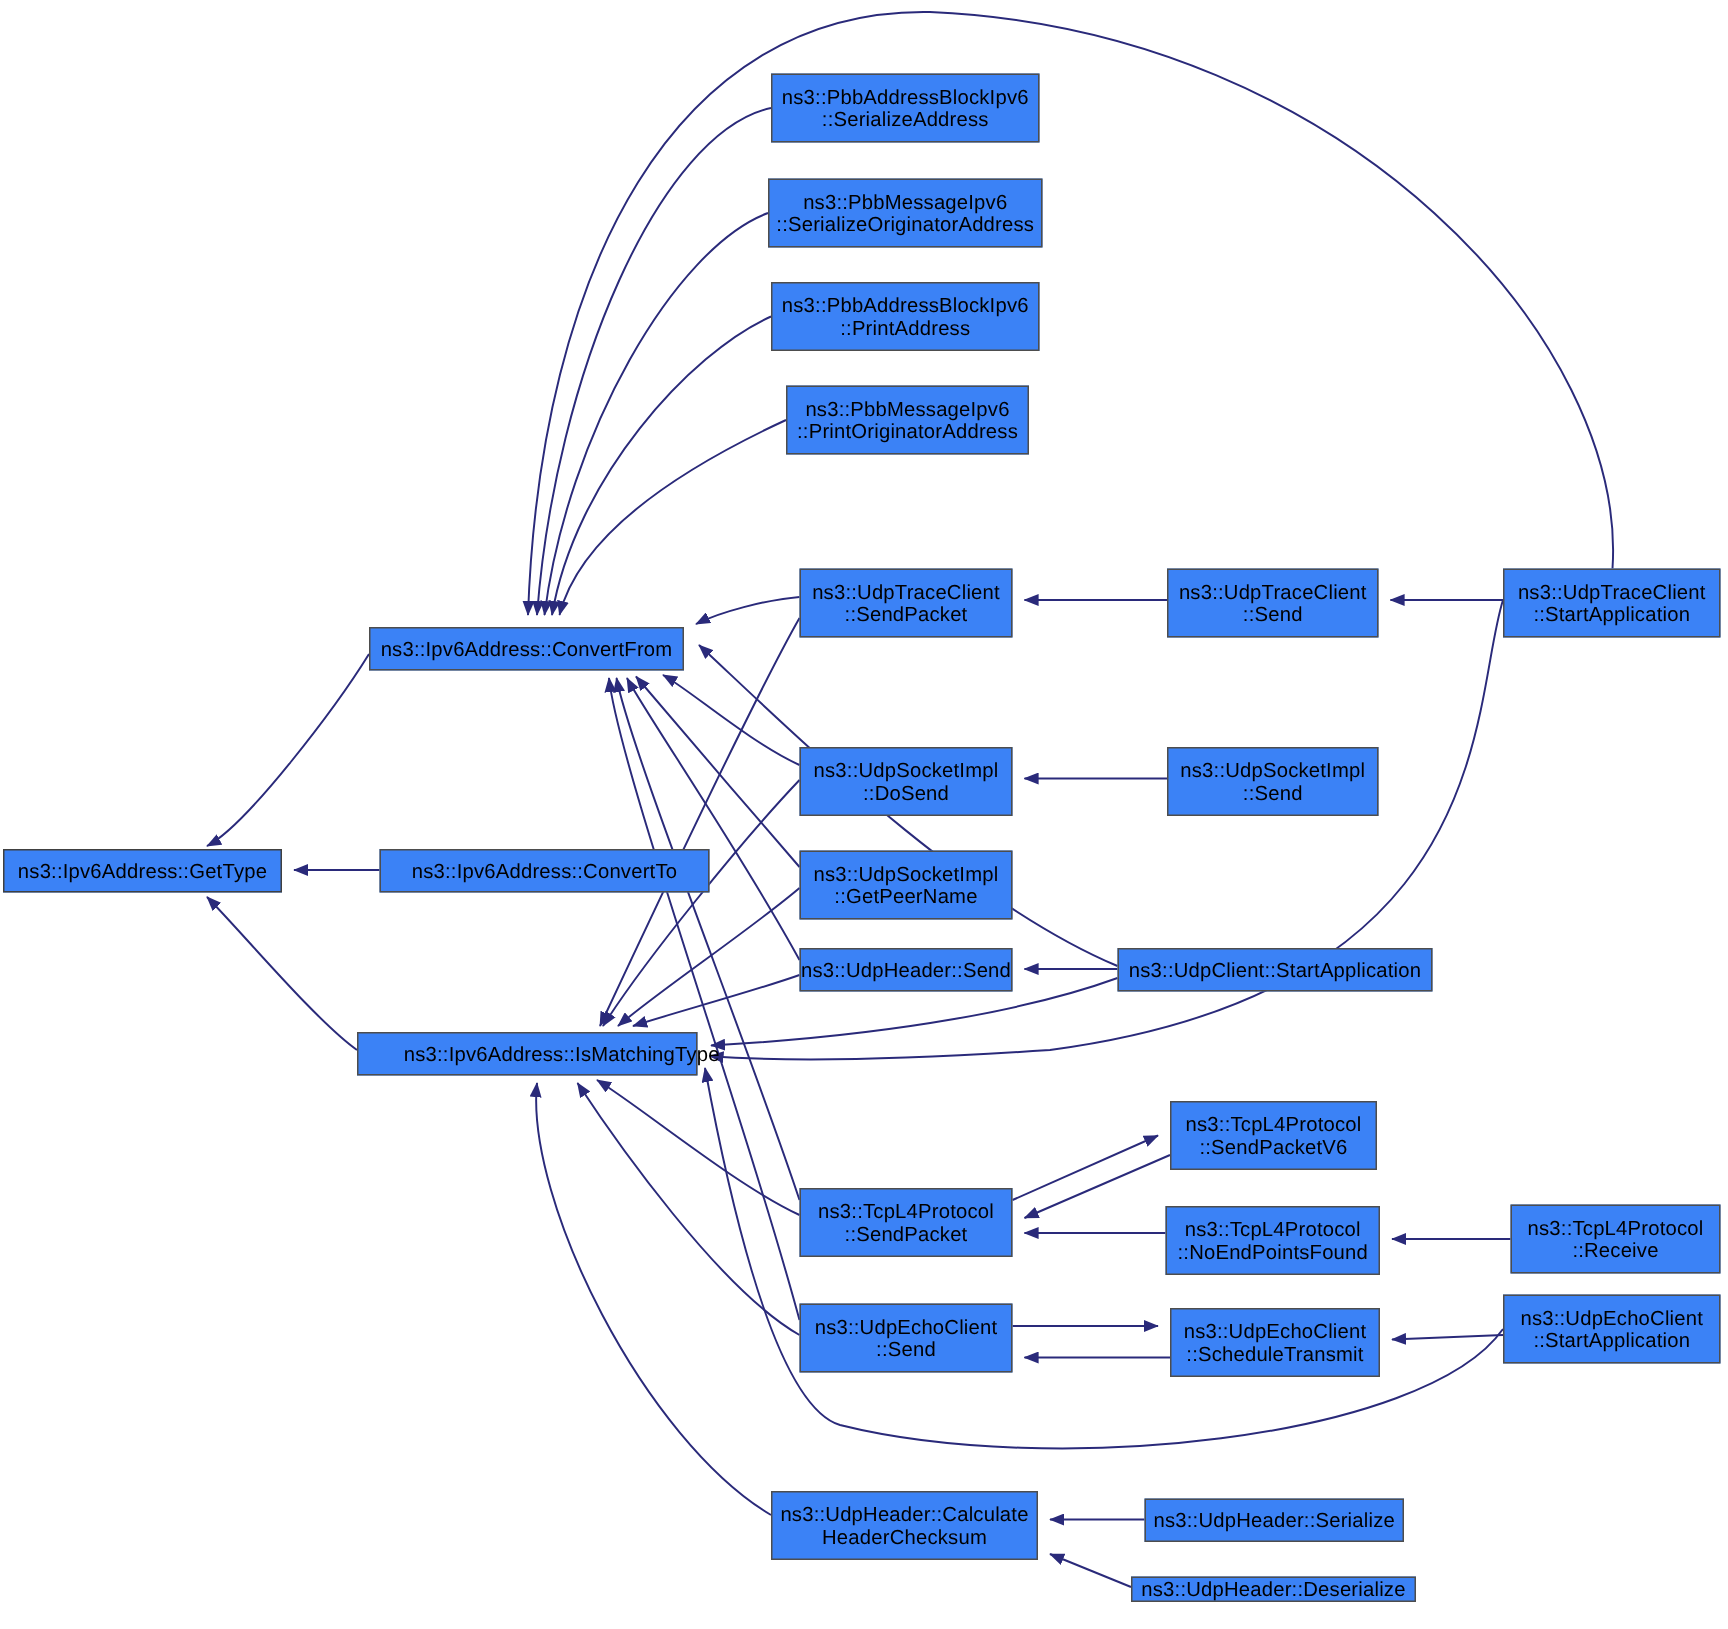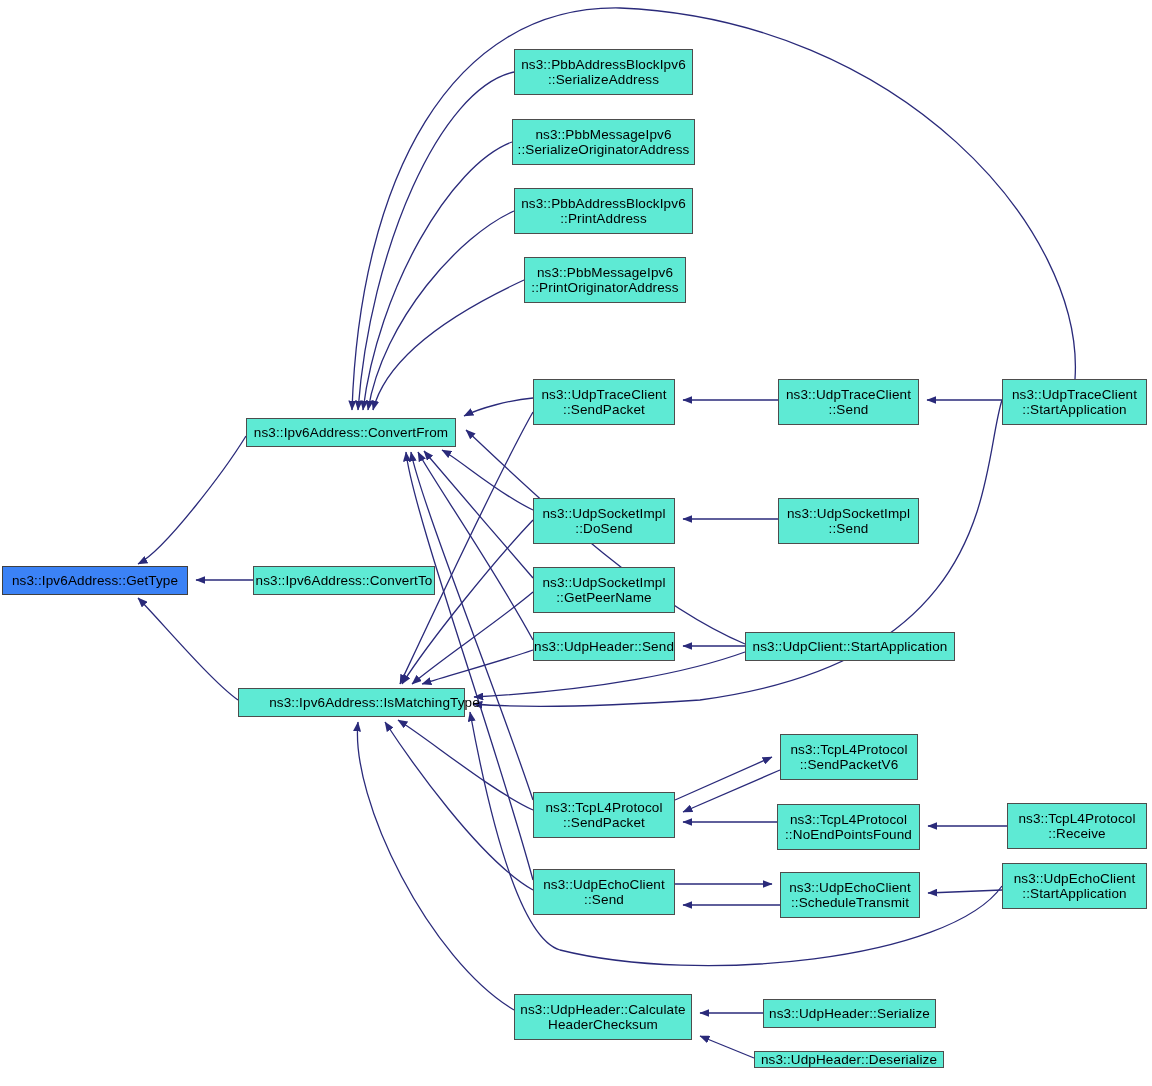--- a/index.html
+++ b/index.html
@@ -20,21 +20,21 @@
     left: 0;
     top: 0;
     width: 1152px;
     height: 1086px;
     pointer-events: none;
   }
   .node {
     position: absolute;
     box-sizing: border-box;
     border: 1px solid #4d4d4d;
-    background: #5eead4;
+    background: #3b82f6;
     color: #000000;
     font-size: 13.5px;
     line-height: 15.5px;
     text-align: center;
     display: flex;
     flex-direction: column;
     align-items: center;
     justify-content: center;
     white-space: pre;
     letter-spacing: 0.01em;
@@ -120,21 +120,21 @@
 
       <path d="M763,1013 L700,1013"></path>
       <path d="M754,1058 L700,1036"></path>
     </g>
   </svg>
 
   <div class="node highlight" style="left:2px;top:566px;width:186px;height:29px;">
     <span>ns3::Ipv6Address::GetType</span>
   </div>
 
-  <div class="node" style="left:253px;top:566px;width:182px;height:29px;">
+  <div class="node" style="left:253px;top:566px;width:220px;height:29px;">
     <span>ns3::Ipv6Address::ConvertTo</span>
   </div>
 
   <div class="node" style="left:246px;top:418px;width:210px;height:29px;text-align:center;">
     <span>ns3::Ipv6Address::ConvertFrom</span>
   </div>
 
   <div class="node" style="left:238px;top:688px;width:227px;height:29px;padding-left:46px;">
     <span>ns3::Ipv6Address::IsMatchingType</span>
   </div>

